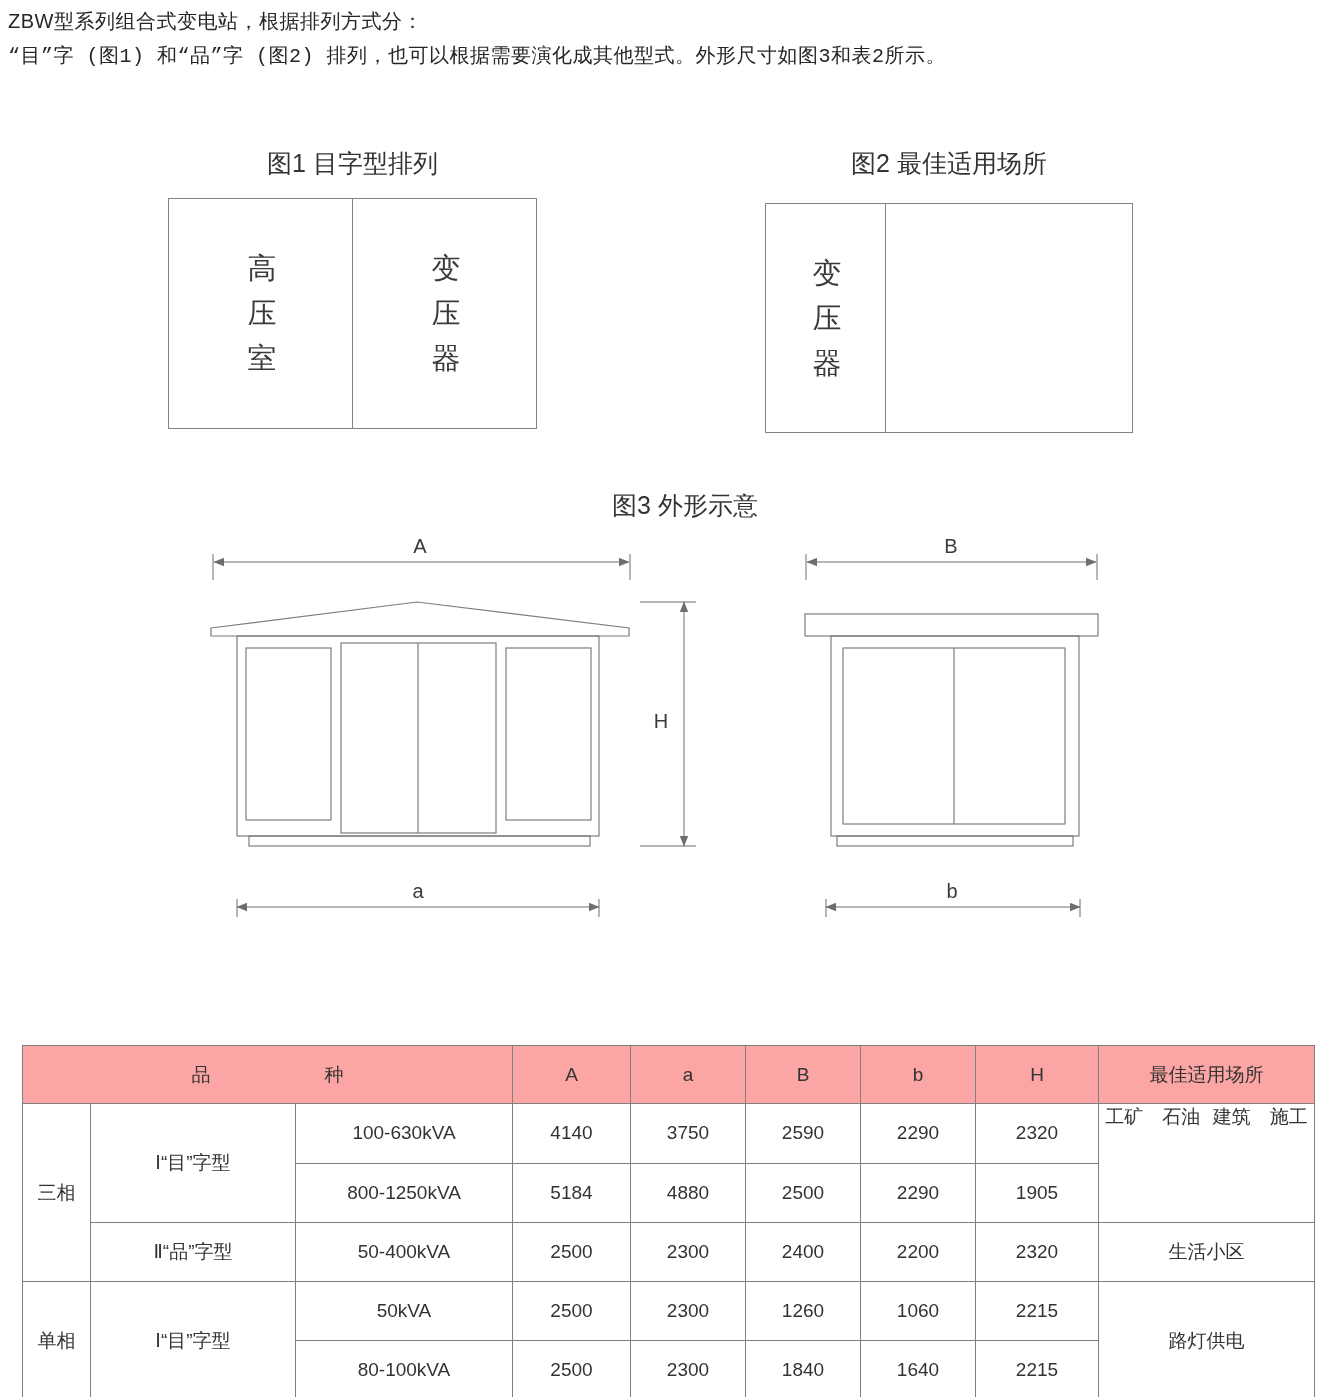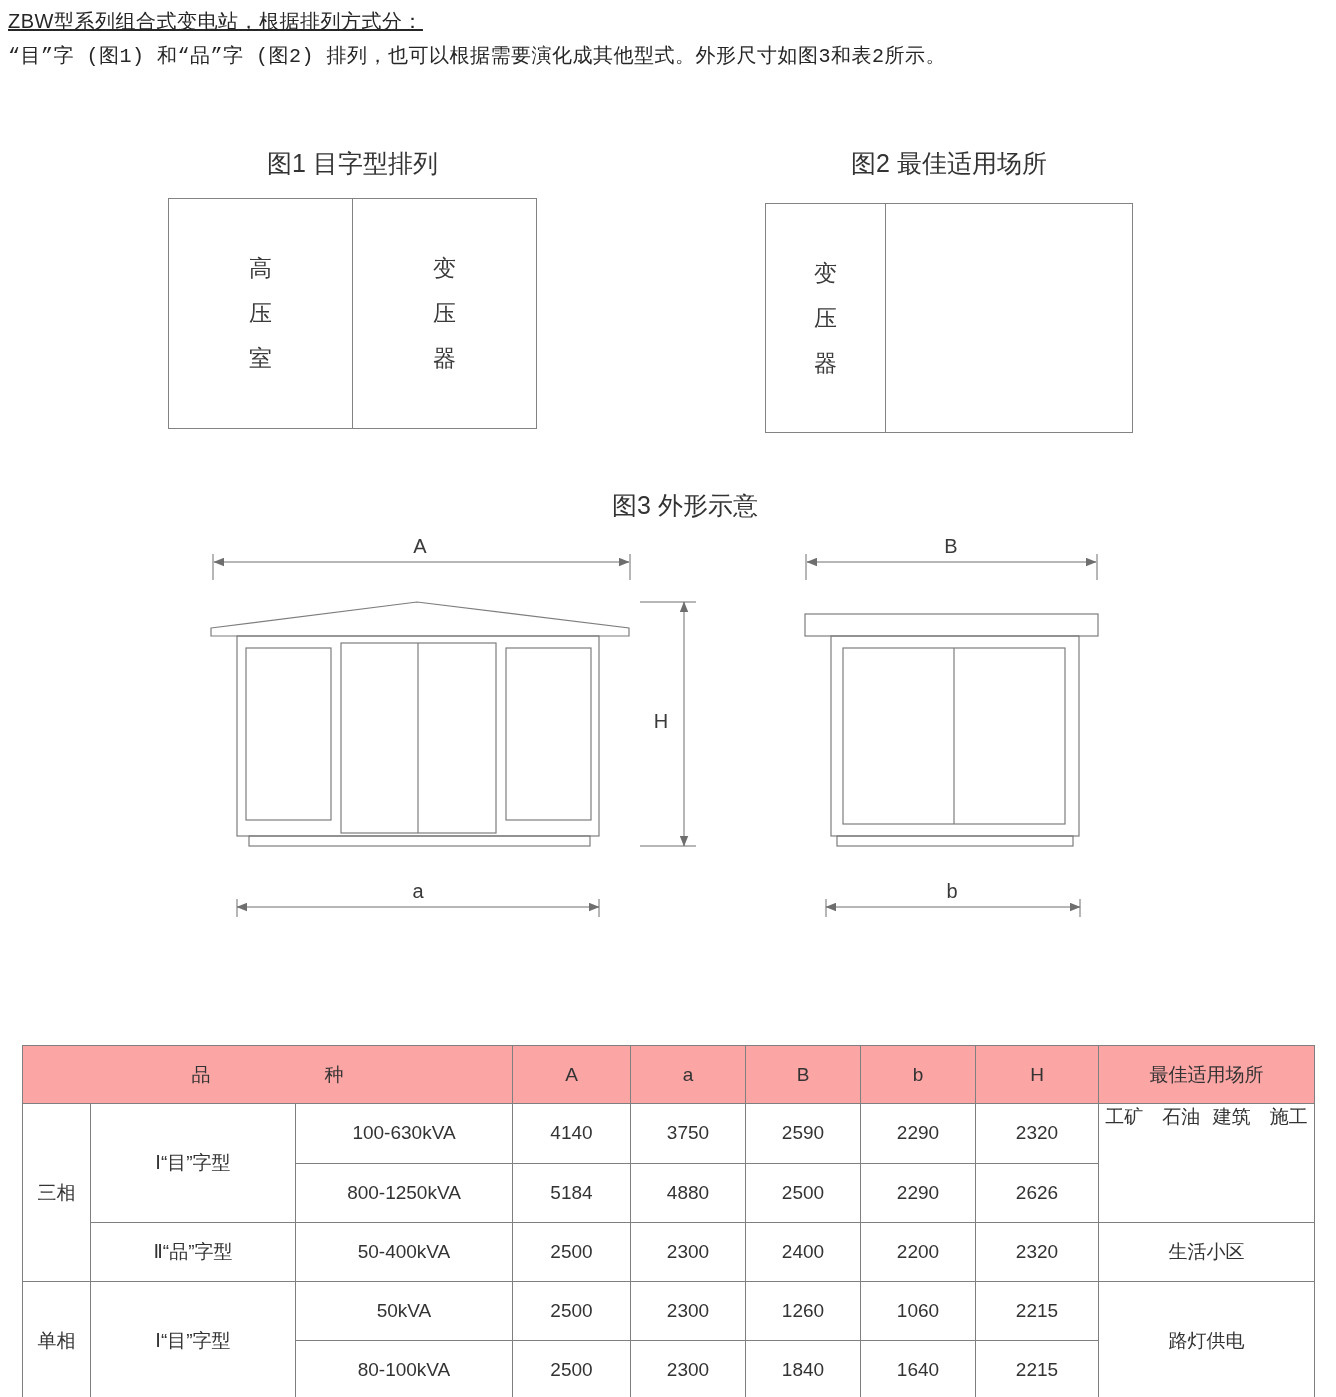--- a/index.html
+++ b/index.html
@@ -1,31 +1,31 @@
 <!DOCTYPE html>
 <html><head>
 <meta charset="utf-8">
 <style>
   * { box-sizing: border-box; margin: 0; padding: 0; }
   html, body { background: #fff; }
   body { font-family: "Liberation Sans", "DejaVu Sans", sans-serif; color: #333; }
   #page { position: relative; width: 1336px; height: 1397px; background: #fff; overflow: hidden; }
 
   .intro { position: absolute; left: 8px; font-size: 20px; color: #262626; letter-spacing: 0.5px; white-space: nowrap; }
-  .intro.l1 { top: 8px; text-decoration: underline; }
+  .intro.l1 { top: 8px; }
   .intro.l2 { top: 42px; font-family: Liberation Mono, monospace; }
 
   .fig-caption { position: absolute; font-size: 25px; color: #333; text-align: center; }
 
   .fig-box { position: absolute; border: 1px solid #838383; display: flex; background: #fff; }
 
   
   .f1col { flex: 1; display: flex; align-items: center; justify-content: center; }
   .f1col + .f1col { border-left: 1px solid #838383; }
-  .vtext { width: 26px; font-size: 23px; line-height: 45px; text-align: center; word-break: break-all; color: #3a3a3a; }
+  .vtext { width: 26px; font-size: 29px; line-height: 45px; text-align: center; word-break: break-all; color: #3a3a3a; }
 
   
   .f2left { width: 120px; border-right: 1px solid #838383; display: flex; align-items: center; justify-content: center; }
   .f2right { flex: 1; display: flex; flex-direction: column; }
   .f2cell { flex: 1; display: flex; align-items: center; justify-content: center; font-size: 23px; color: #3a3a3a; letter-spacing: 1px; word-spacing: 16px; }
   .f2cell.top { border-bottom: 1px solid #838383; }
 
   
   .fig3 { position: absolute; left: 0; top: 525px; }
   .fig3 .ln { stroke: #7d7d7d; stroke-width: 1.2; fill: none; }
@@ -165,21 +165,21 @@
             <div>建筑　施工</div>
           </div>
         </td>
       </tr>
       <tr>
         <td>800-1250kVA</td>
         <td>5184</td>
         <td>4880</td>
         <td>2500</td>
         <td>2290</td>
-        <td>2626</td>
+        <td>1905</td>
       </tr>
       <tr>
         <td>Ⅱ“品”字型</td>
         <td>50-400kVA</td>
         <td>2500</td>
         <td>2300</td>
         <td>2400</td>
         <td>2200</td>
         <td>2320</td>
         <td>生活小区</td>

